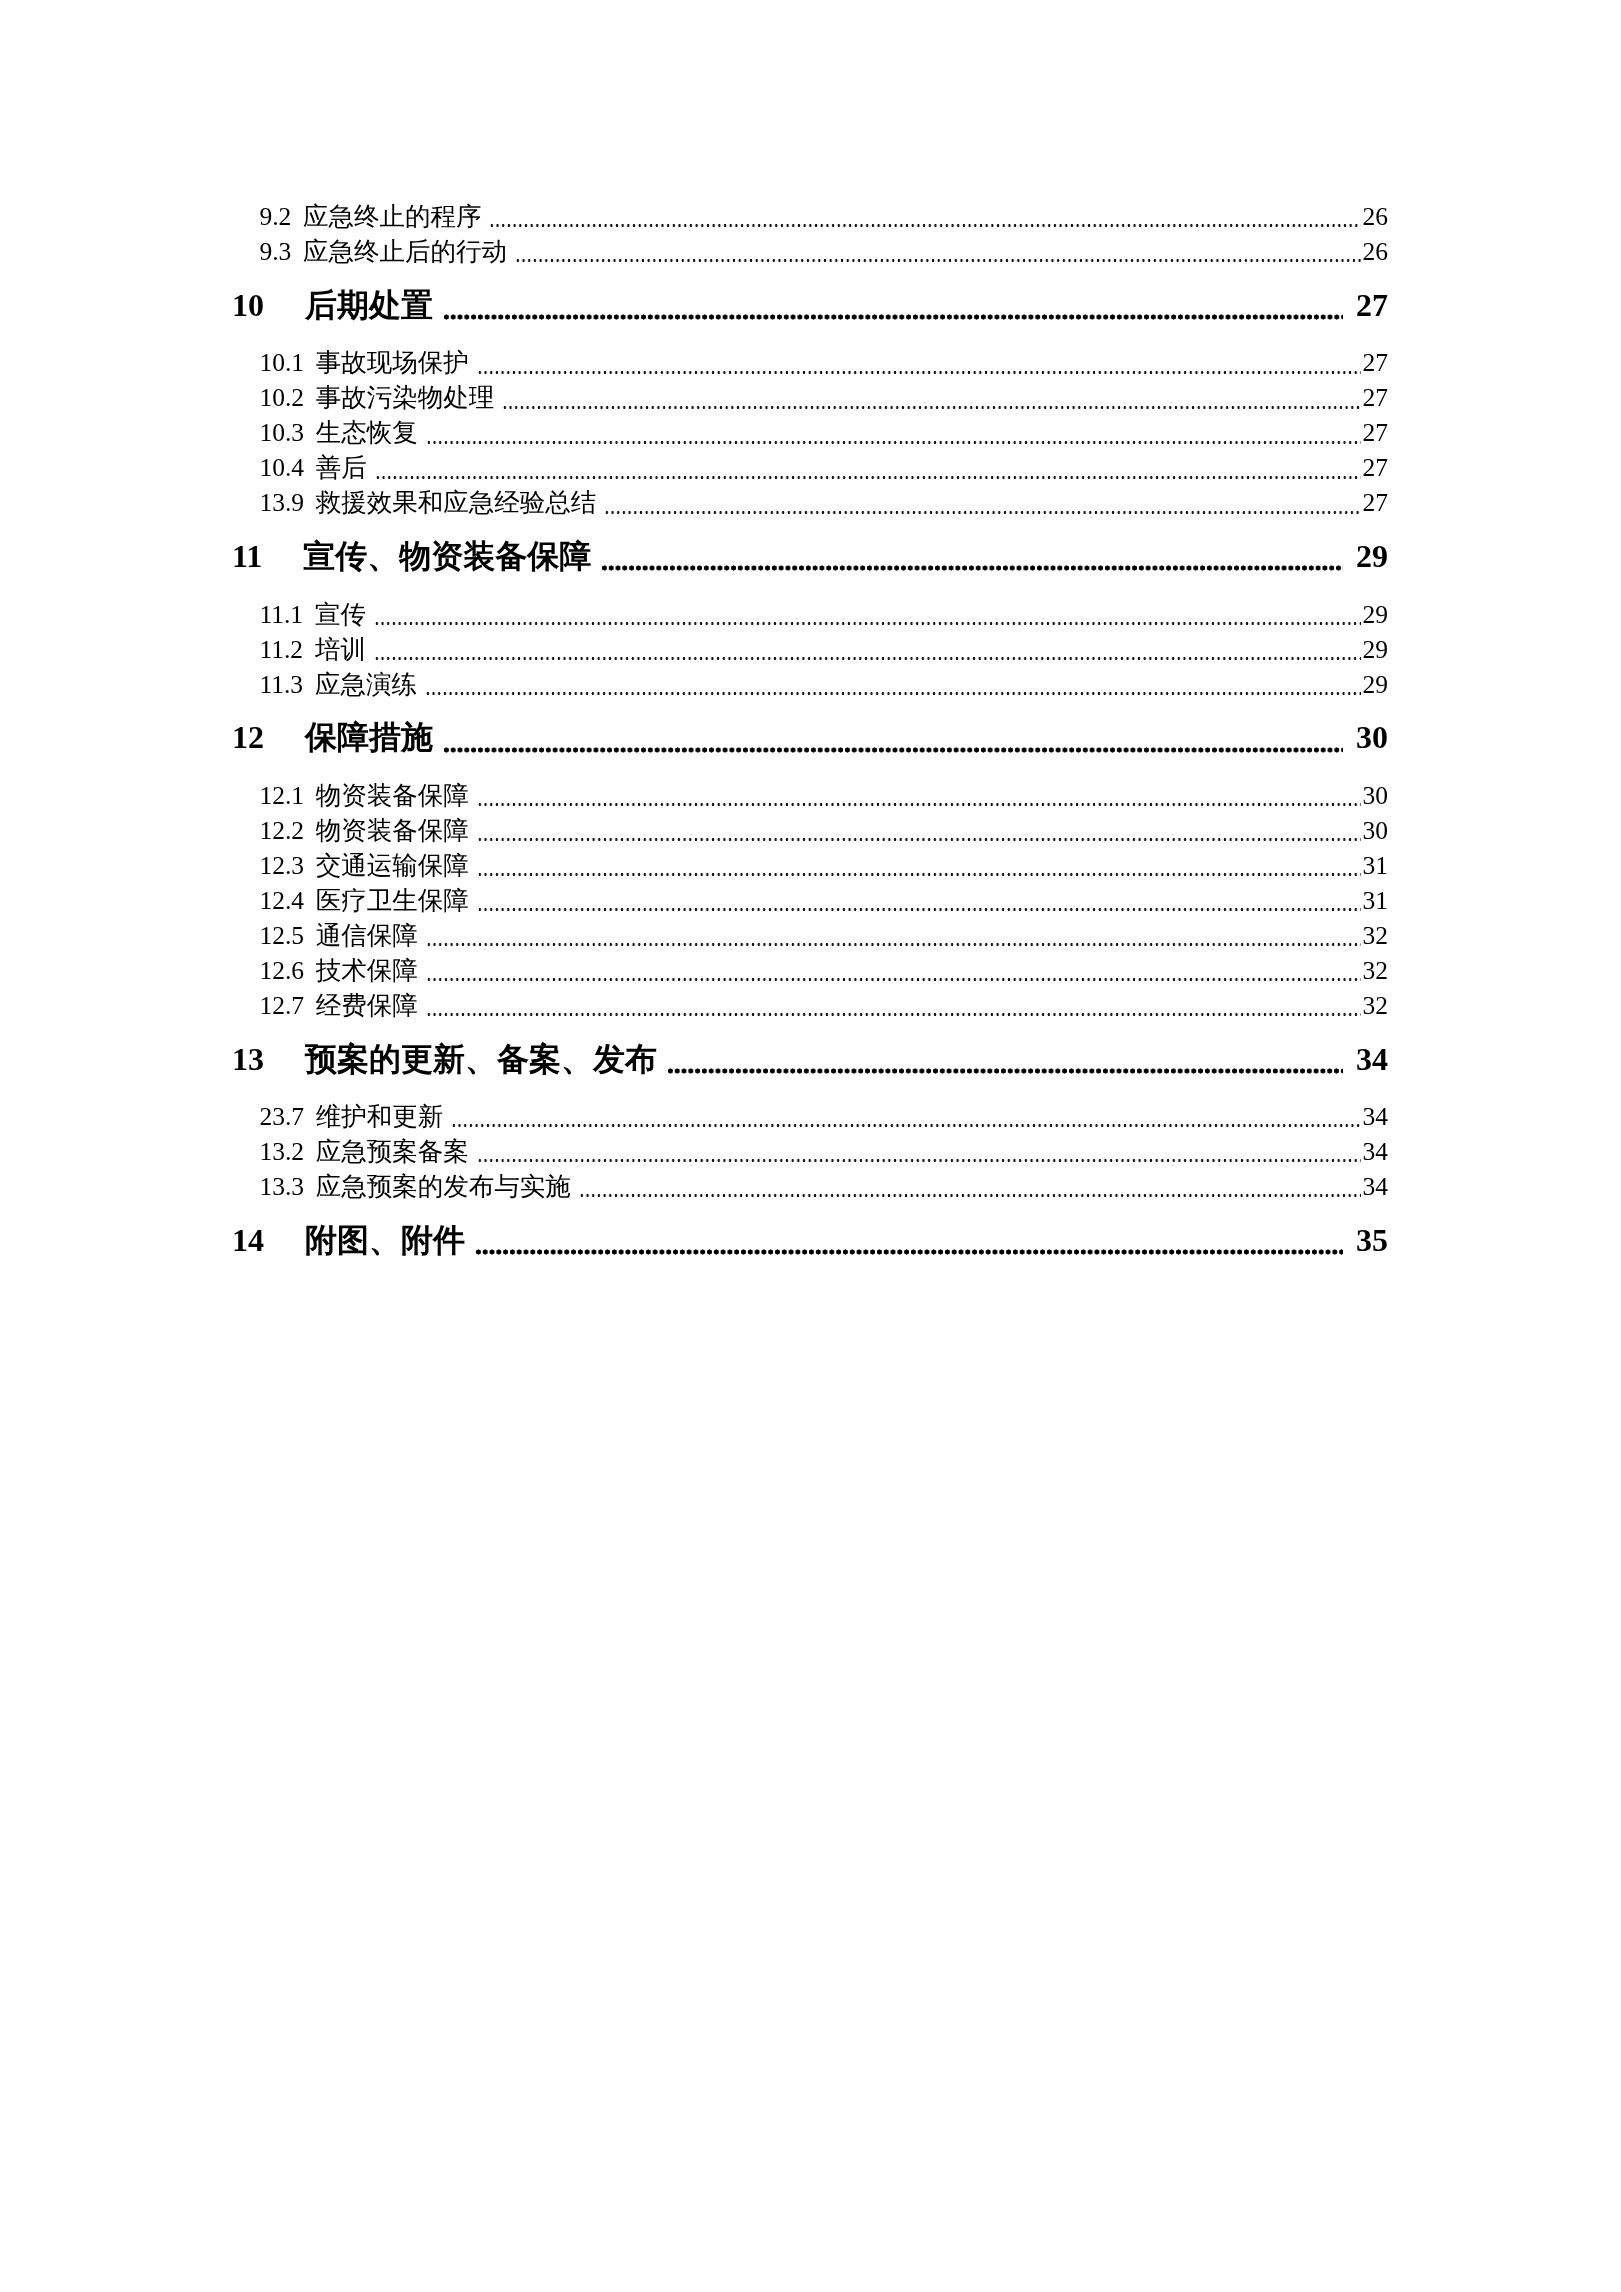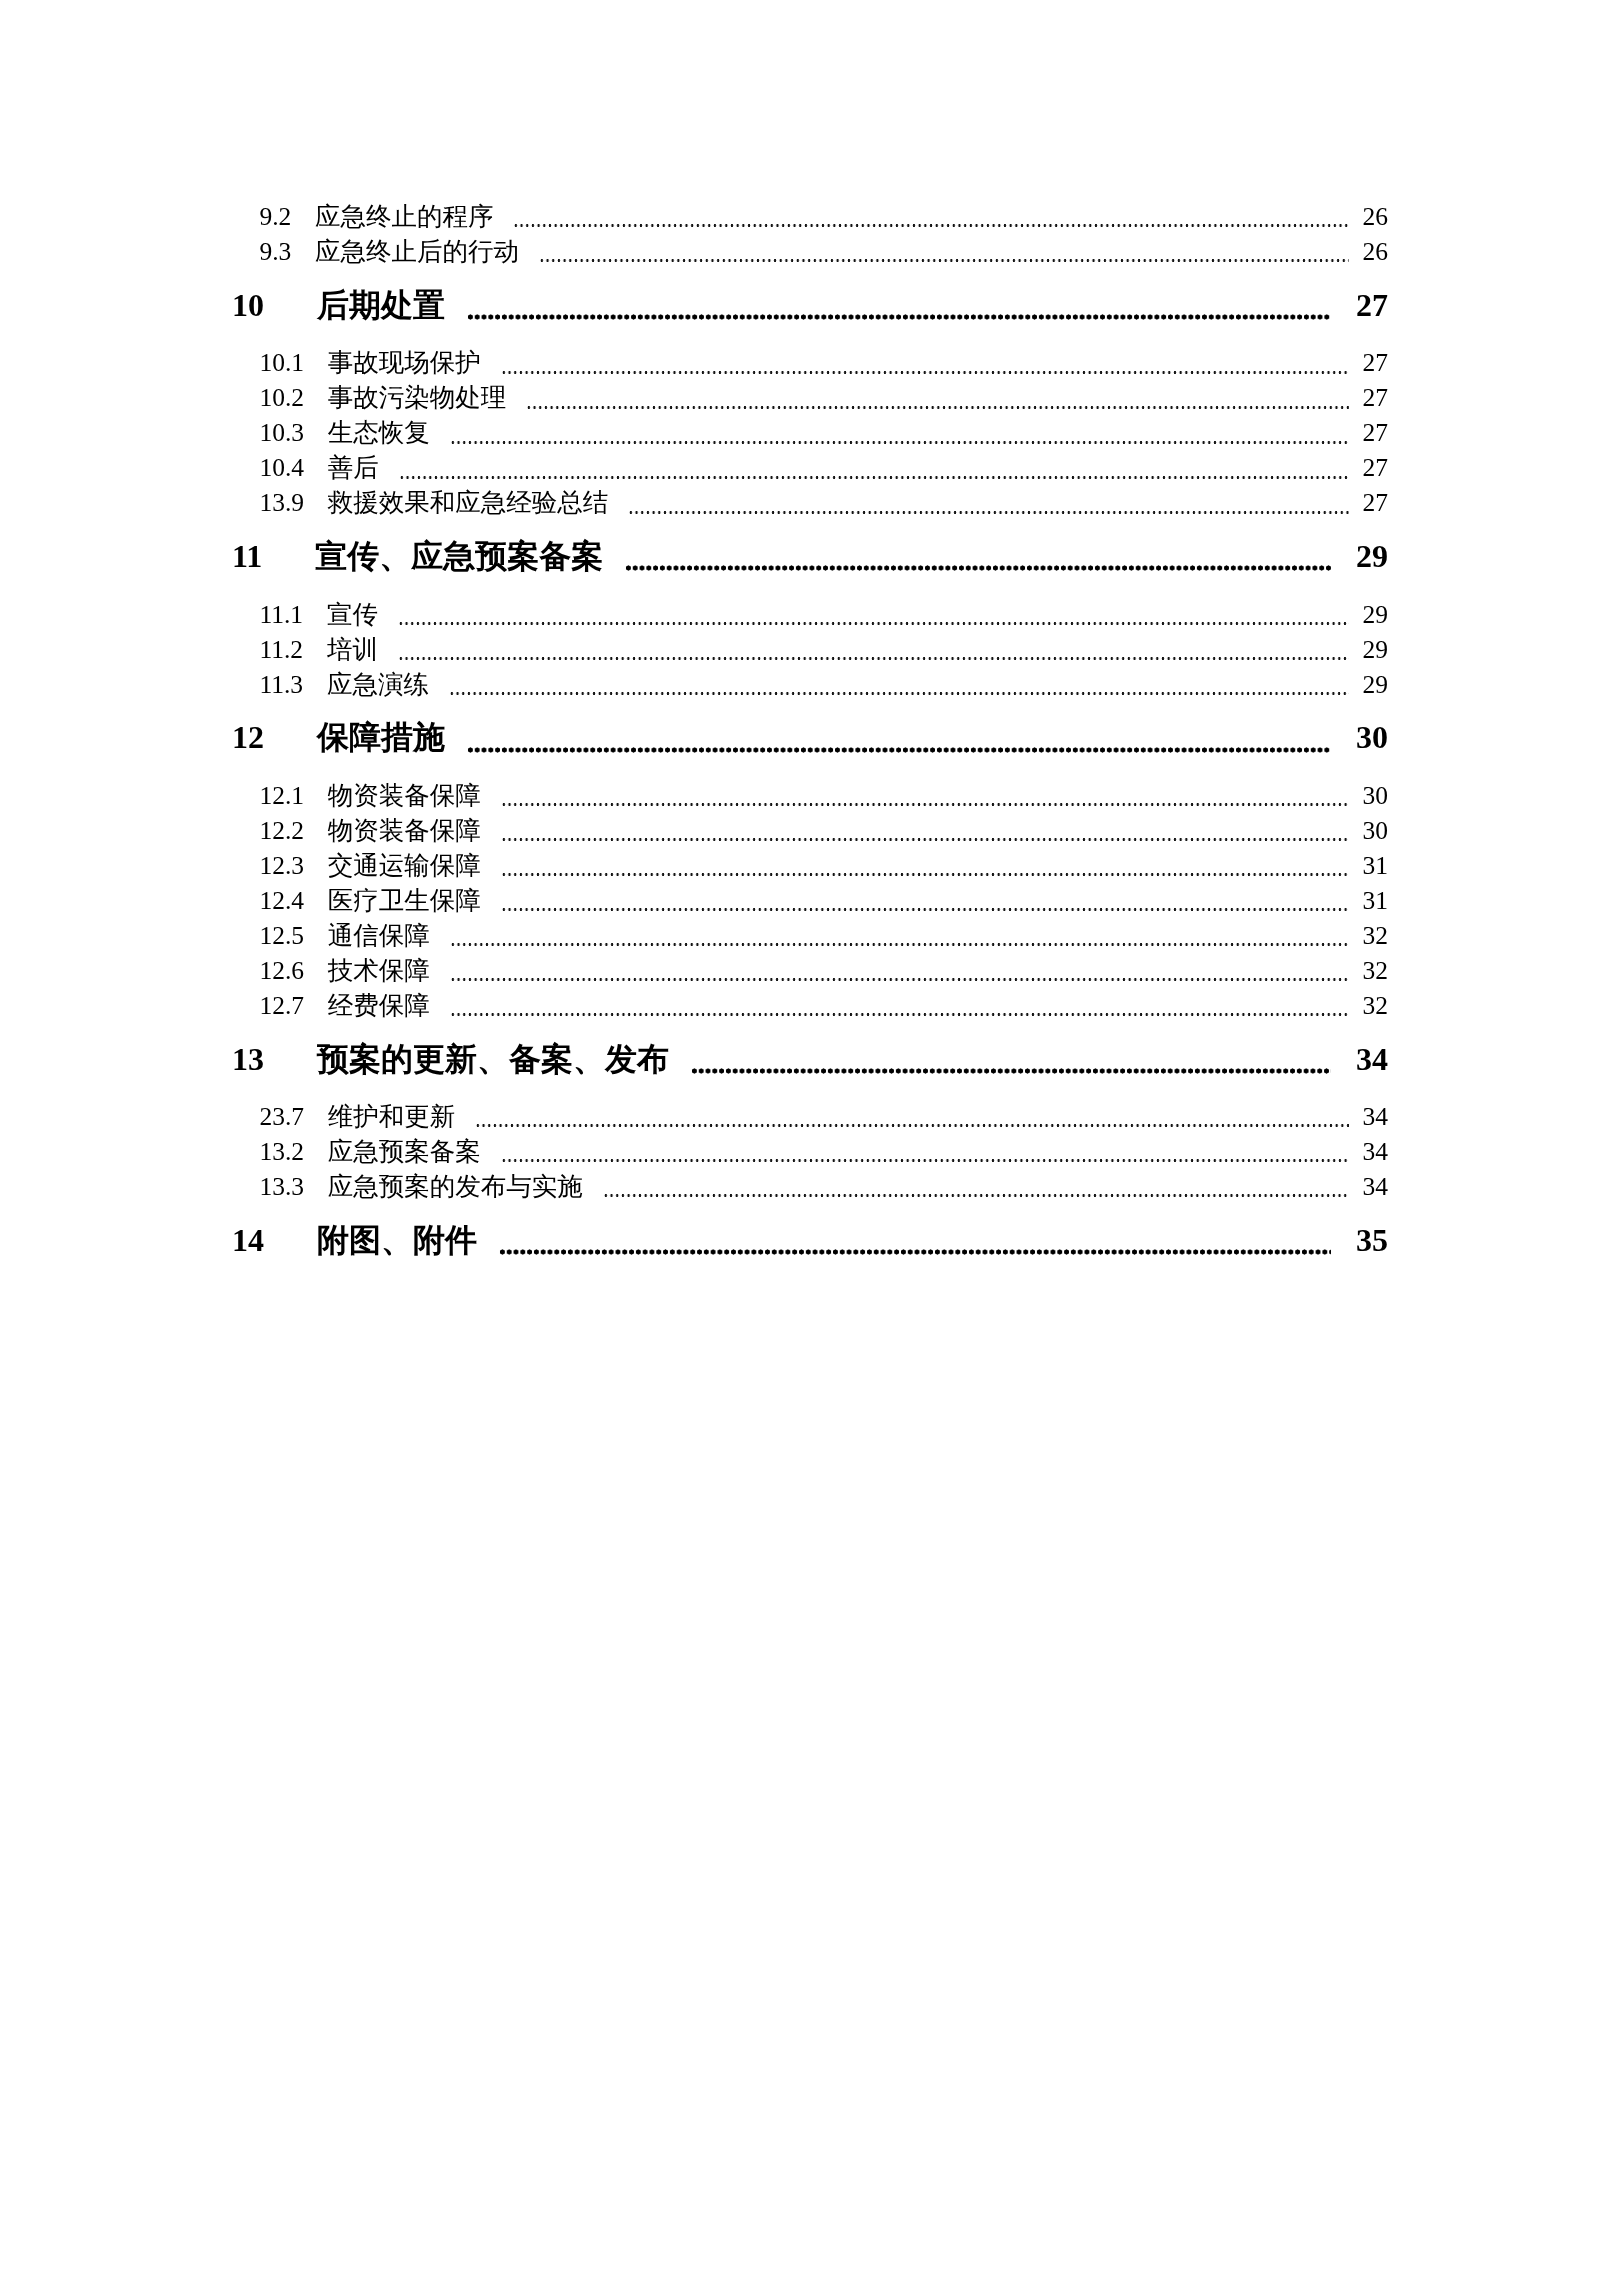--- a/index.html
+++ b/index.html
@@ -8,21 +8,21 @@
     width: 1621px;
     height: 2293px;
     background: #ffffff;
     color: #000000;
     font-family: "Liberation Serif", "DejaVu Serif", serif;
     overflow: hidden;
   }
   .toc {
     padding: 199px 233px 0 232px; 
   }
-  .row { display: flex; gap: 12px; }
+  .row { display: flex; }
   .lvl2 {
     height: 35px;
     line-height: 35px;
     font-size: 25.5px;
     padding-left: 27.4px;
     font-weight: normal;
   }
   .lvl1 {
     height: 45px;
     line-height: 45px;
@@ -110,21 +110,21 @@
 
     <div class="row lvl2">
       <span class="num">13.9</span>
         <span class="ttl">救援效果和应急经验总结</span>
       <span class="leader"></span>
       <span class="pg">27</span>
     </div>
 
     <div class="row lvl1">
       <span class="num">11</span>
-        <span class="ttl">宣传、应急预案备案</span>
+        <span class="ttl">宣传、物资装备保障</span>
       <span class="leader"></span>
       <span class="pg">29</span>
     </div>
 
     <div class="row lvl2">
       <span class="num">11.1</span>
         <span class="ttl">宣传</span>
       <span class="leader"></span>
       <span class="pg">29</span>
     </div>

